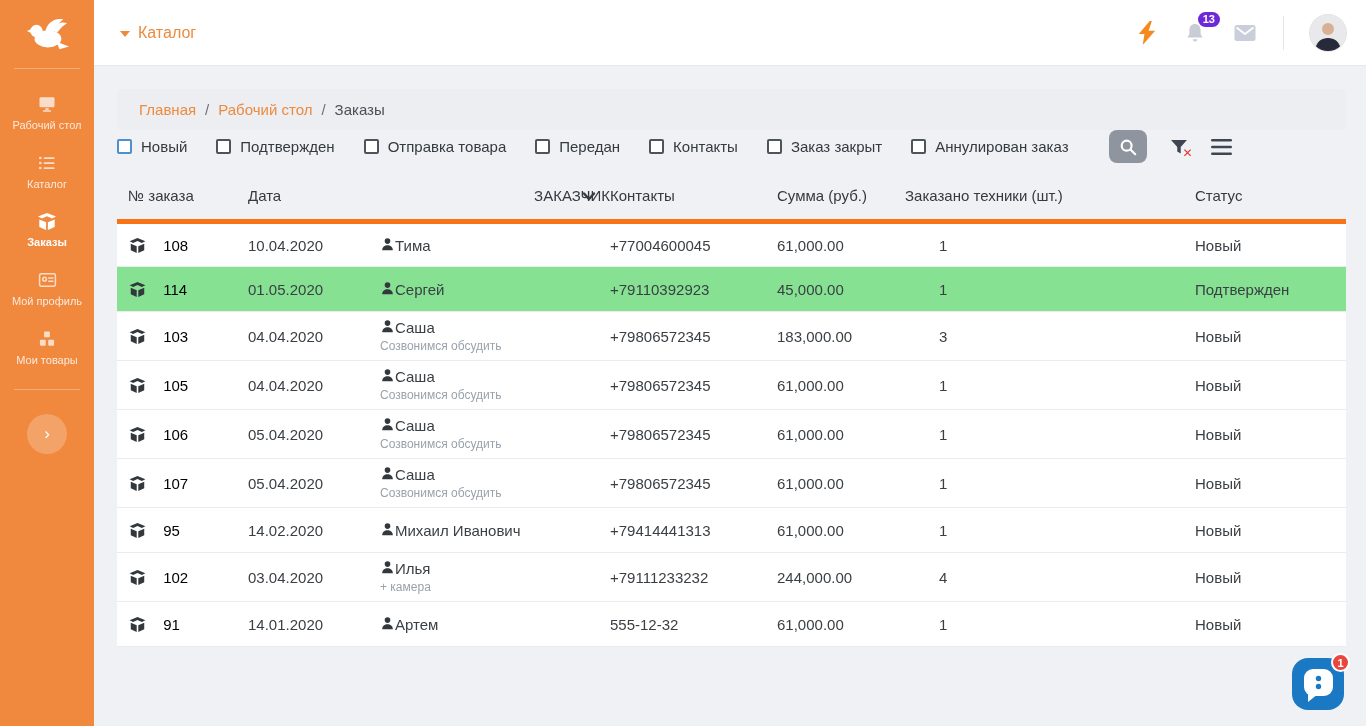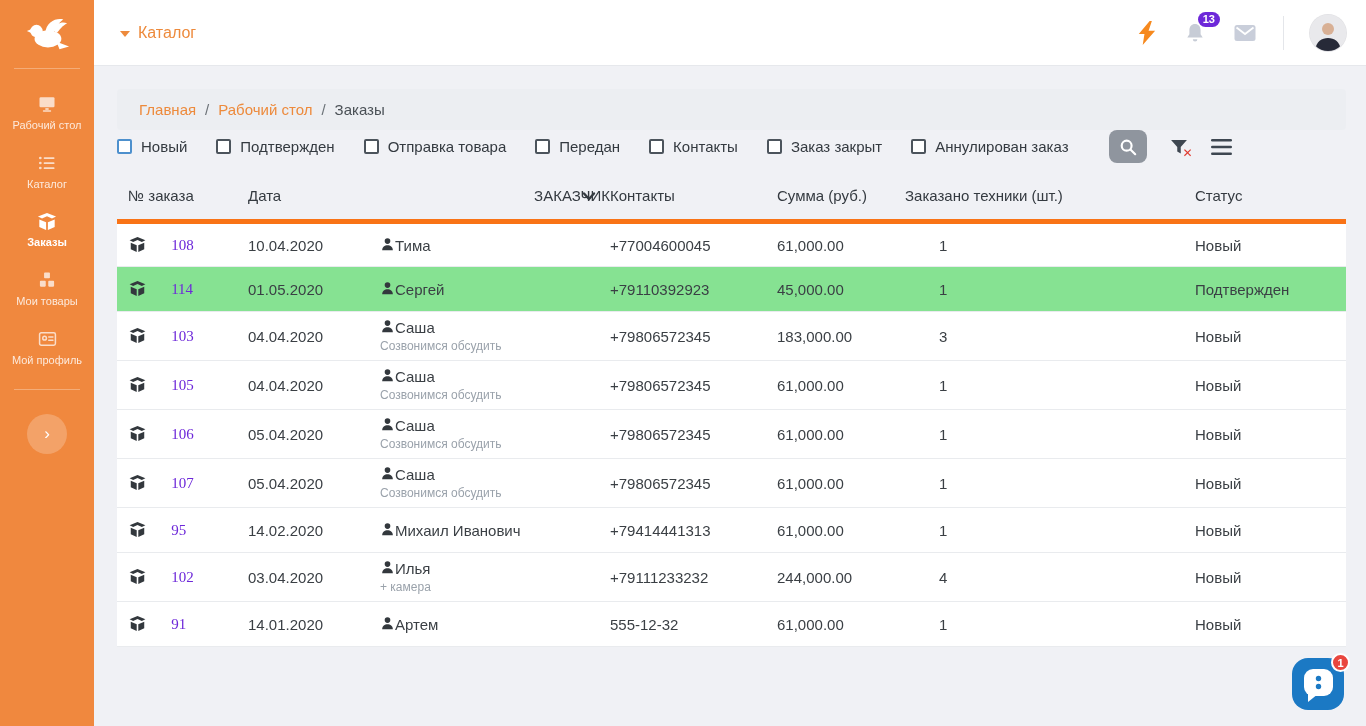--- a/index.html
+++ b/index.html
@@ -55,21 +55,21 @@
   col.c1{width:131px;} col.c2{width:132px;} col.c3{width:230px;} col.c4{width:167px;} col.c5{width:128px;} col.c6{width:290px;} col.c7{width:151px;}
   thead th { text-align:left; font-weight:400; font-size:15px; color:#343a40; padding:12px 0 15px; vertical-align:middle; }
   thead th:first-child { padding-left:11px; }
   thead { border-bottom:5px solid #f97316; }
   .th-customer { position:relative;text-align:right; }
   .sort-caret { position:absolute; right:14px; top:13px; cursor:pointer; }
   tbody tr { background:#fff; border-bottom:1px solid #e9ebee; cursor:pointer; }
   tbody tr.highlight { background:#86E292; }
   td { font-size:15px; color:#3a3f44; vertical-align:middle; padding:7px 0; height:45px; }
   td:first-child { padding-left:11px; }
-  .onum { color:#6d28d9; text-decoration:none; margin-left:20px; cursor:pointer;font-family:Liberation Serif, serif; }
+  .onum { color:#000000; text-decoration:none; margin-left:12px; cursor:pointer; }
   .c-num { white-space:nowrap; }
   .boxico svg { vertical-align:-3px; }
   .cust-line { display:flex; align-items:flex-start; }
   .cust-note { font-size:12px; color:#9aa2ab; margin-top:3px; }
   .c-qty { padding-left:34px; }
 
   
   .chat-widget { position:absolute; left:1291px; top:657px; width:54px; height:54px; cursor:pointer; z-index:6; }
   .chat-badge { position:absolute; top:-4px; right:-5px; width:19px; height:19px; background:#E9463E; border:2px solid #fff; border-radius:50%; color:#fff; font-size:11px; font-weight:bold; display:flex; align-items:center; justify-content:center; }
 </style>
@@ -117,37 +117,37 @@
         <svg width="22" height="19" viewBox="0 0 24 21" fill="#fff">
             <path d="M12 1 L2 5 L6.5 7.3 L12 4.8 L17.5 7.3 L22 5 Z"></path>
             <path d="M3.5 8.2 L11 11.4 L11 20 L3.5 16.6 Z"></path>
             <path d="M20.5 8.2 L13 11.4 L13 20 L20.5 16.6 Z"></path>
           </svg>
       </span>
       <span class="ni-label">Заказы</span>
     </div>
     <div class="nav-item">
       <span class="ni-icon">
+        <svg width="21" height="20" viewBox="0 0 24 24" fill="none" stroke="#fff" stroke-width="1.8">
+            <rect x="2.5" y="4.5" width="19" height="15" rx="2"></rect>
+            <circle cx="8.5" cy="11" r="2.2"></circle>
+            <path d="M13.5 9.5 h5 M13.5 13.5 h5" stroke-linecap="round"></path>
+          </svg>
+      </span>
+      <span class="ni-label">Мой профиль</span>
+    </div>
+    <div class="nav-item">
+      <span class="ni-icon">
         <svg width="20" height="20" viewBox="0 0 24 24" fill="#fff">
             <rect x="8.5" y="3" width="7" height="7" rx="1"></rect>
             <rect x="3.5" y="13" width="7" height="7" rx="1"></rect>
             <rect x="13.5" y="13" width="7" height="7" rx="1"></rect>
           </svg>
       </span>
       <span class="ni-label">Мои товары</span>
-    </div>
-    <div class="nav-item">
-      <span class="ni-icon">
-        <svg width="21" height="20" viewBox="0 0 24 24" fill="none" stroke="#fff" stroke-width="1.8">
-            <rect x="2.5" y="4.5" width="19" height="15" rx="2"></rect>
-            <circle cx="8.5" cy="11" r="2.2"></circle>
-            <path d="M13.5 9.5 h5 M13.5 13.5 h5" stroke-linecap="round"></path>
-          </svg>
-      </span>
-      <span class="ni-label">Мой профиль</span>
     </div>
   </nav>
   <div class="side-divider" style="margin-top:12px"></div>
   <div class="expand-wrap">
     <div class="expand-btn">
       <span>›</span>
     </div>
   </div>
 </aside>
 

